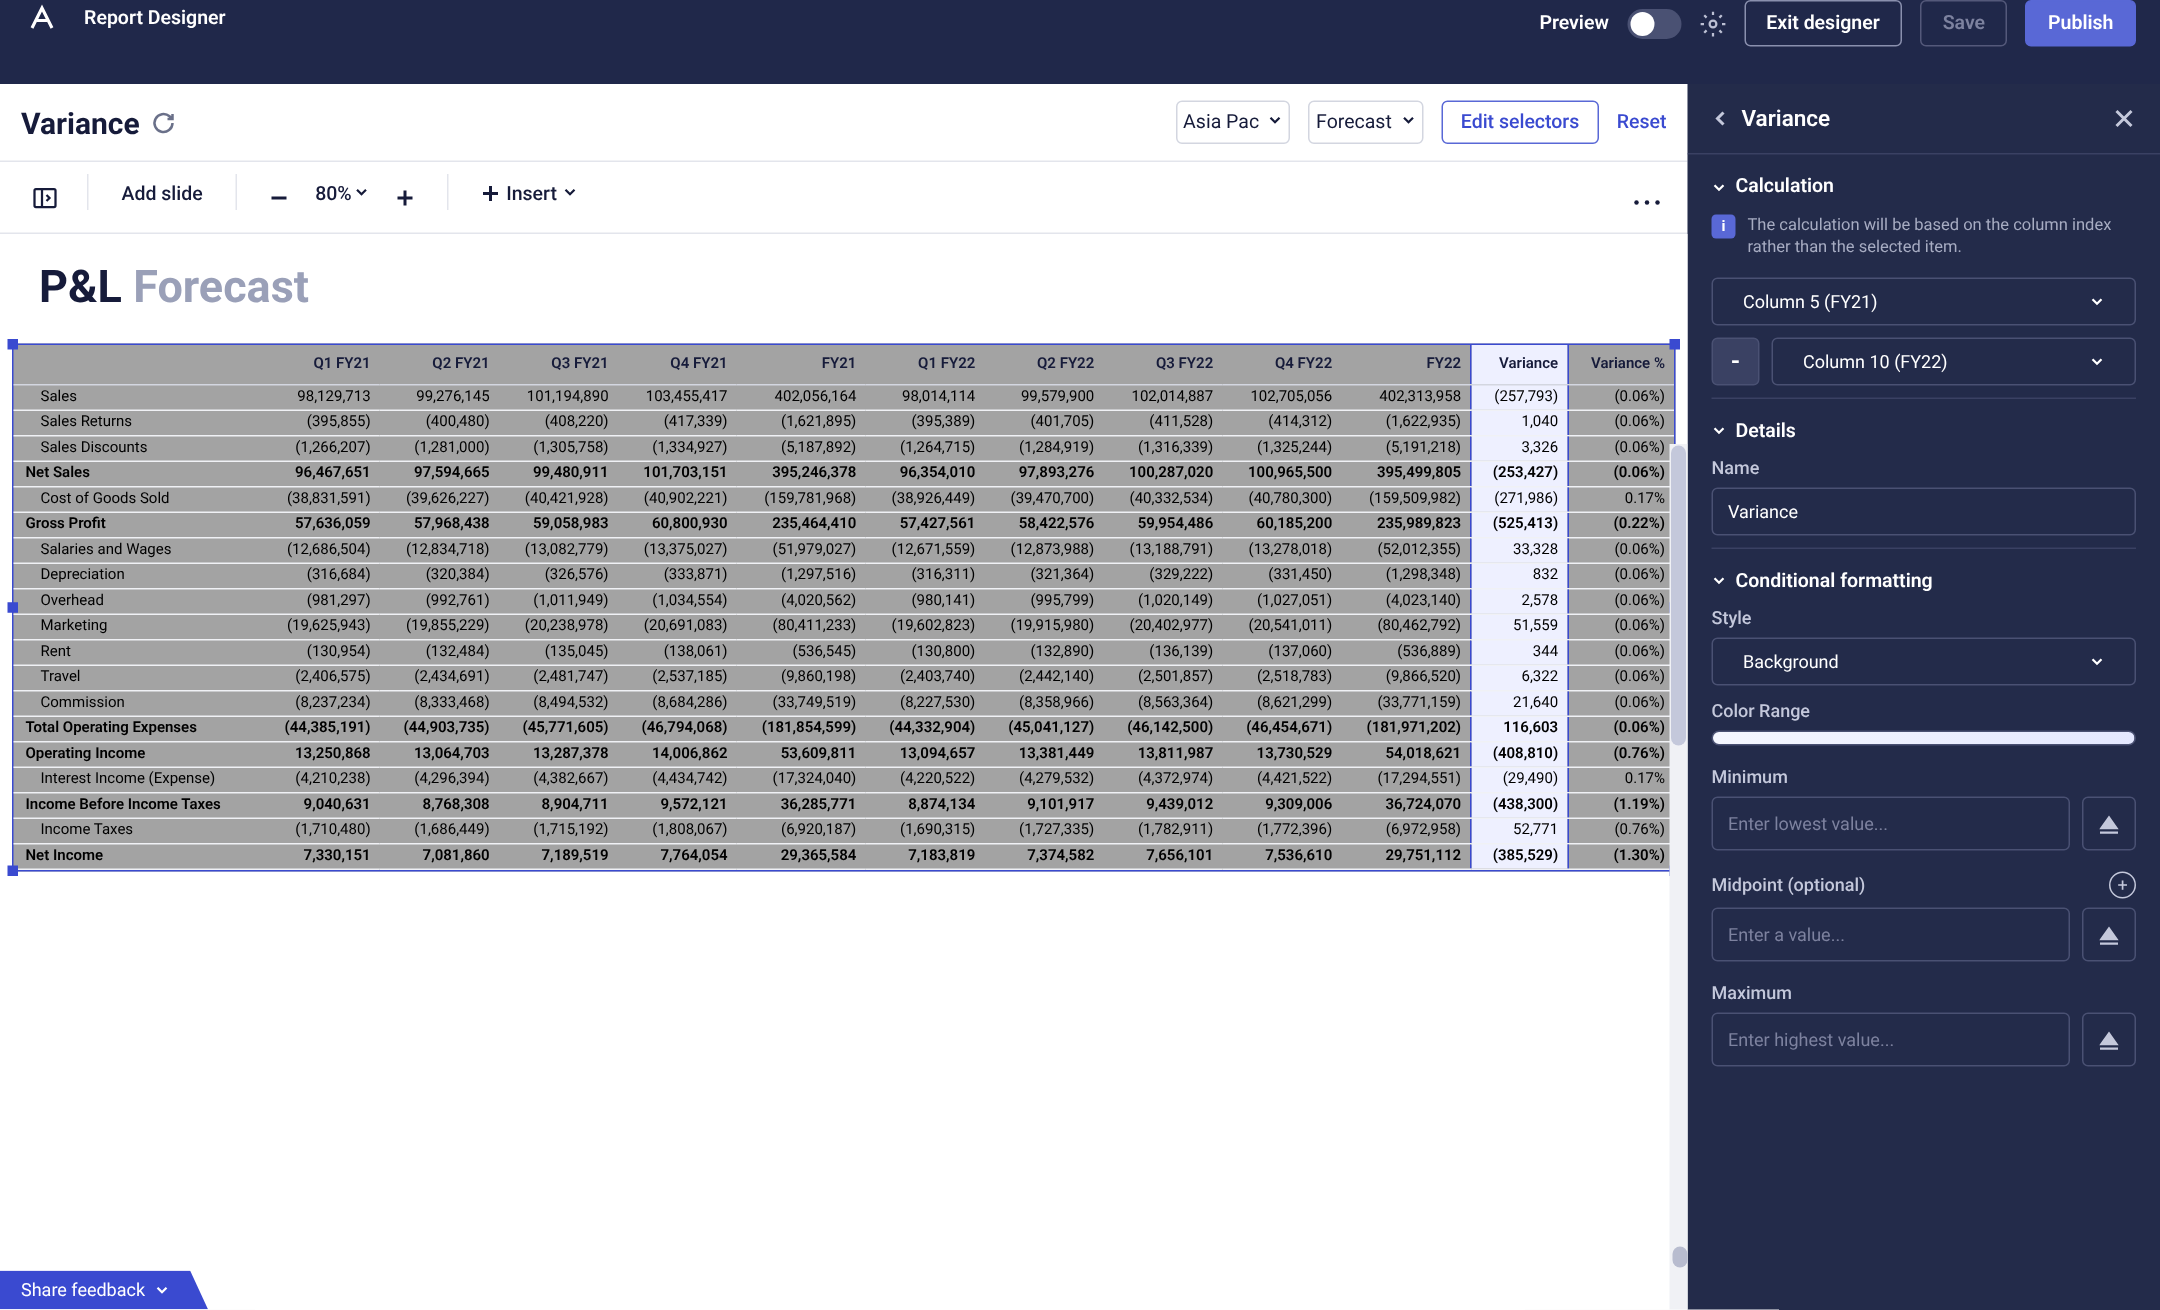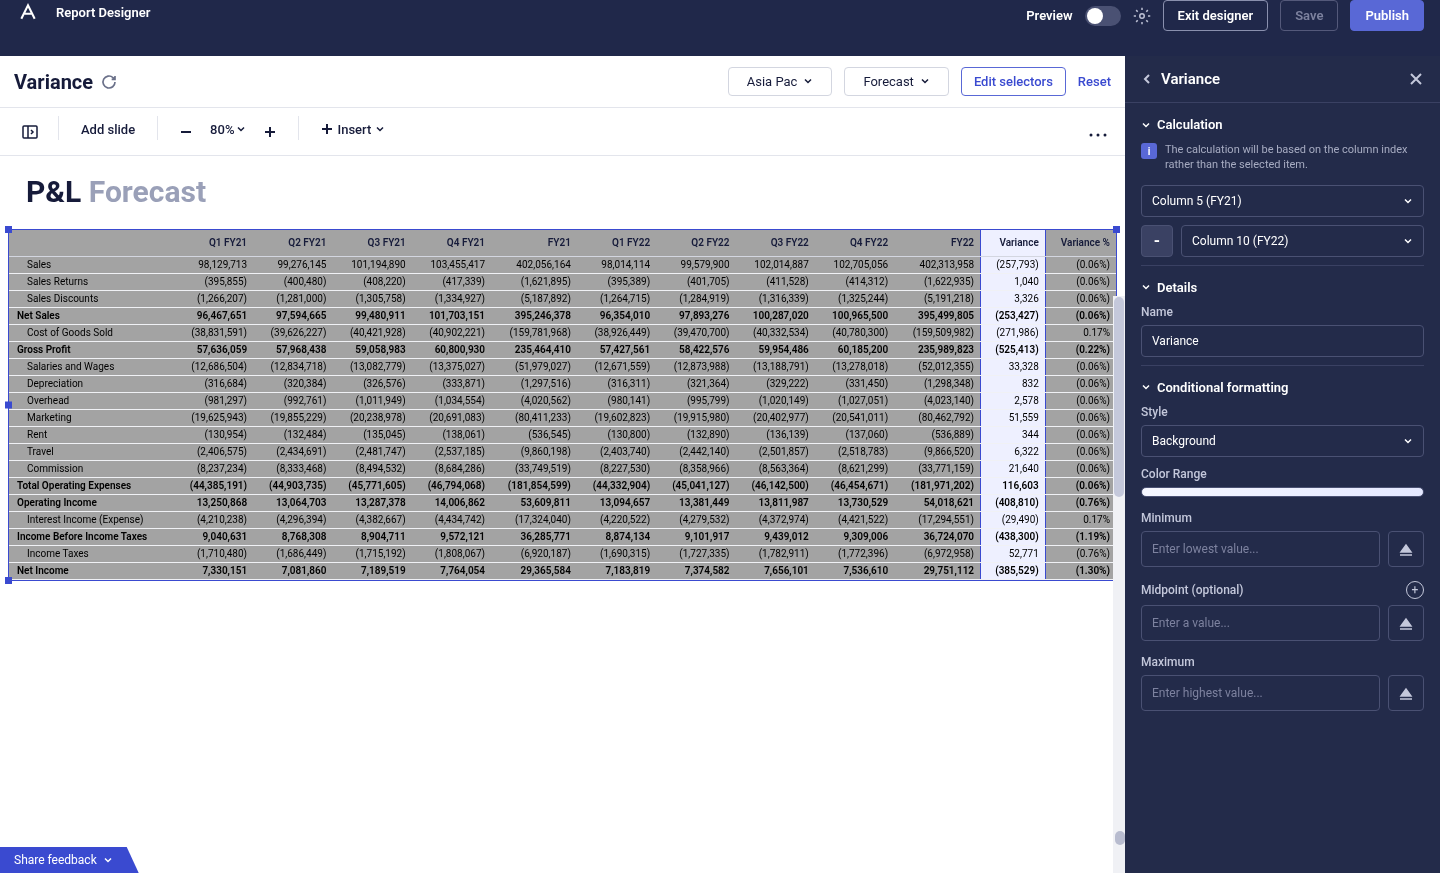--- a/index.html
+++ b/index.html
@@ -16,21 +16,21 @@
 .gear-icon{width:18px;height:18px;cursor:pointer;color:#bcc0d4}
 .btn{padding:7px 14px;border-radius:4px;font-size:13px;font-weight:600;cursor:pointer;border:1px solid transparent}
 .btn-outline{border:1px solid #8a90ae;background:transparent;color:#fff}
 .btn-disabled{border:1px solid #54597a;color:#7d829f;cursor:not-allowed;background:transparent}
 .btn-primary{background:#5968d6;color:#fff;border:1px solid #5968d6}
 .subheader{height:52px;background:#fff;border-bottom:1px solid #e3e5ec;display:flex;align-items:center;justify-content:space-between;padding:0 14px}
 .subheader-left{display:flex;align-items:center;gap:8px}
 .page-title{font-size:20px;font-weight:700;color:#161b3a}
 .refresh-icon{width:16px;height:16px;color:#6a7089;cursor:pointer}
 .subheader-right{display:flex;align-items:center;gap:12px}
-.selector-btn{padding:6px 18px;border:1px solid #d3d6e0;border-radius:4px;font-size:13px;color:#161b3a;background:#fff;cursor:pointer;display:flex;align-items:center;gap:6px}
+.selector-btn{padding:6px 4px;border:1px solid #d3d6e0;border-radius:4px;font-size:13px;color:#161b3a;background:#fff;cursor:pointer;display:flex;align-items:center;gap:6px}
 .edit-selectors{padding:6px 12px;border:1px solid #5968d6;color:#3a4ad0;border-radius:4px;font-size:13px;background:#fff;cursor:pointer;font-weight:500}
 .reset-link{font-size:13px;color:#3a4ad0;cursor:pointer;font-weight:500}
 .toolbar{height:48px;background:#fff;border-bottom:1px solid #e3e5ec;display:flex;align-items:center;justify-content:space-between;padding:0 14px}
 .toolbar-left{display:flex;align-items:flex-start;gap:4px}
 .tool-icon{width:32px;height:32px;display:flex;align-items:center;justify-content:center;cursor:pointer;border-radius:4px;color:#161b3a}
 .divider{width:1px;height:24px;background:#e3e5ec;margin:0 8px}
 .add-slide{font-size:13px;font-weight:500;color:#161b3a;cursor:pointer;padding:6px 10px}
 .zoom{font-size:13px;font-weight:500;color:#161b3a;padding:6px 4px;display:flex;align-items:center;gap:2px}
 .insert-btn{font-size:13px;font-weight:500;color:#161b3a;cursor:pointer;padding:6px 10px;display:flex;align-items:center;gap:4px}
 .more-icon{cursor:pointer;color:#161b3a;padding:4px}
@@ -56,21 +56,21 @@
 .panel-title{font-size:15px;font-weight:600;color:#fff}
 .close-x{cursor:pointer;color:#c4c8db}
 .panel-body{flex:1;overflow-y:auto;padding:0 16px 16px}
 .section{padding:14px 0 8px;border-bottom:1px solid #3a4163}
 .section:last-child{border-bottom:none}
 .section-header{display:flex;align-items:center;gap:6px;cursor:pointer;margin-bottom:10px}
 .section-title{font-size:13px;font-weight:600;color:#fff}
 .info-row{display:flex;gap:8px;align-items:flex-start;margin-bottom:12px}
 .info-icon{width:16px;height:16px;background:#5968d6;border-radius:3px;color:#fff;display:flex;align-items:center;justify-content:center;font-size:10px;font-weight:700;flex-shrink:0;margin-top:1px}
 .info-text{font-size:11px;line-height:1.4;color:#a7acc2}
-.dropdown{border:1px solid #4a5173;border-radius:4px;padding:8px 10px;display:flex;align-items:center;justify-content:space-between;cursor:pointer;margin-bottom:8px;font-size:12px;color:#fff;background:#232b4a}
+.dropdown{border:1px solid #4a5173;border-radius:4px;padding:8px 20px;display:flex;align-items:center;justify-content:space-between;cursor:pointer;margin-bottom:8px;font-size:12px;color:#fff;background:#232b4a}
 .calc-row{display:flex;gap:8px;align-items:stretch}
 .op-box{width:32px;border:1px solid #4a5173;background:#3a4163;border-radius:4px;display:flex;align-items:center;justify-content:center;color:#fff;font-size:16px;font-weight:700}
 .calc-row .dropdown{flex:1;margin-bottom:0}
 .field-label{font-size:12px;color:#c4c8db;margin-bottom:6px;display:block;font-weight:500}
 .text-input{width:100%;border:1px solid #4a5173;background:#232b4a;border-radius:4px;padding:8px 10px;font-size:12px;color:#fff}
 .text-input::placeholder{color:#7d829f}
 .color-range{width:100%;height:10px;border-radius:6px;background:linear-gradient(90deg,#f5f7ff,#e4e8ff);border:1px solid #4a5173;margin-bottom:14px}
 .input-row{display:flex;gap:8px;margin-bottom:14px}
 .input-row .text-input{flex:1}
 .color-swatch{width:36px;height:36px;border:1px solid #4a5173;border-radius:4px;display:flex;align-items:center;justify-content:center;cursor:pointer}

